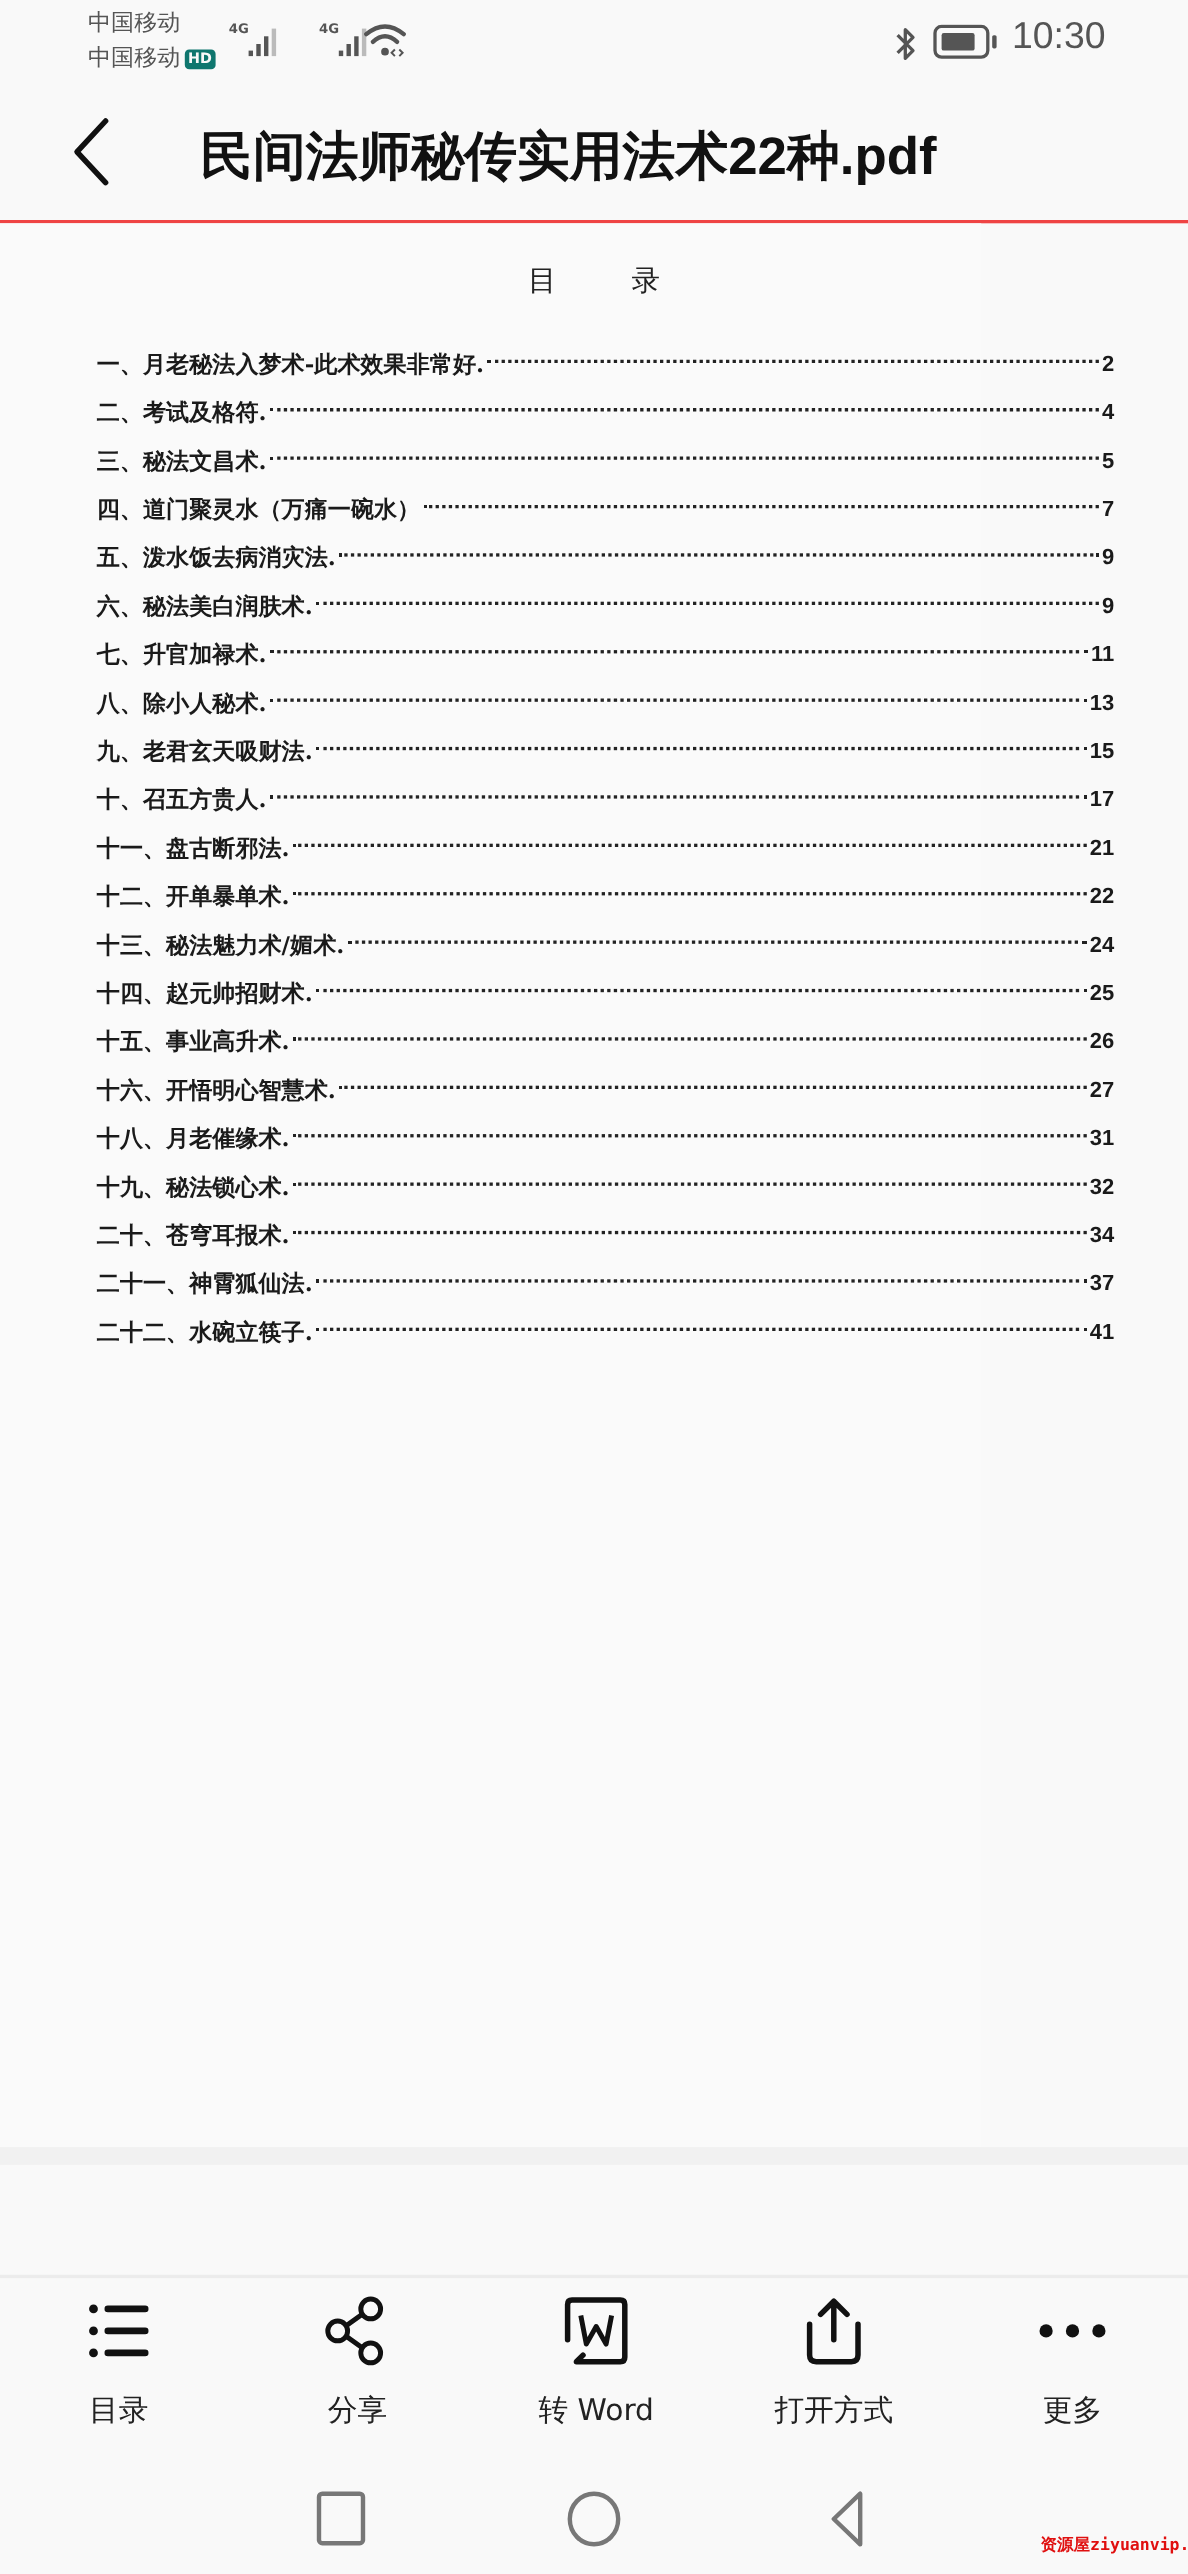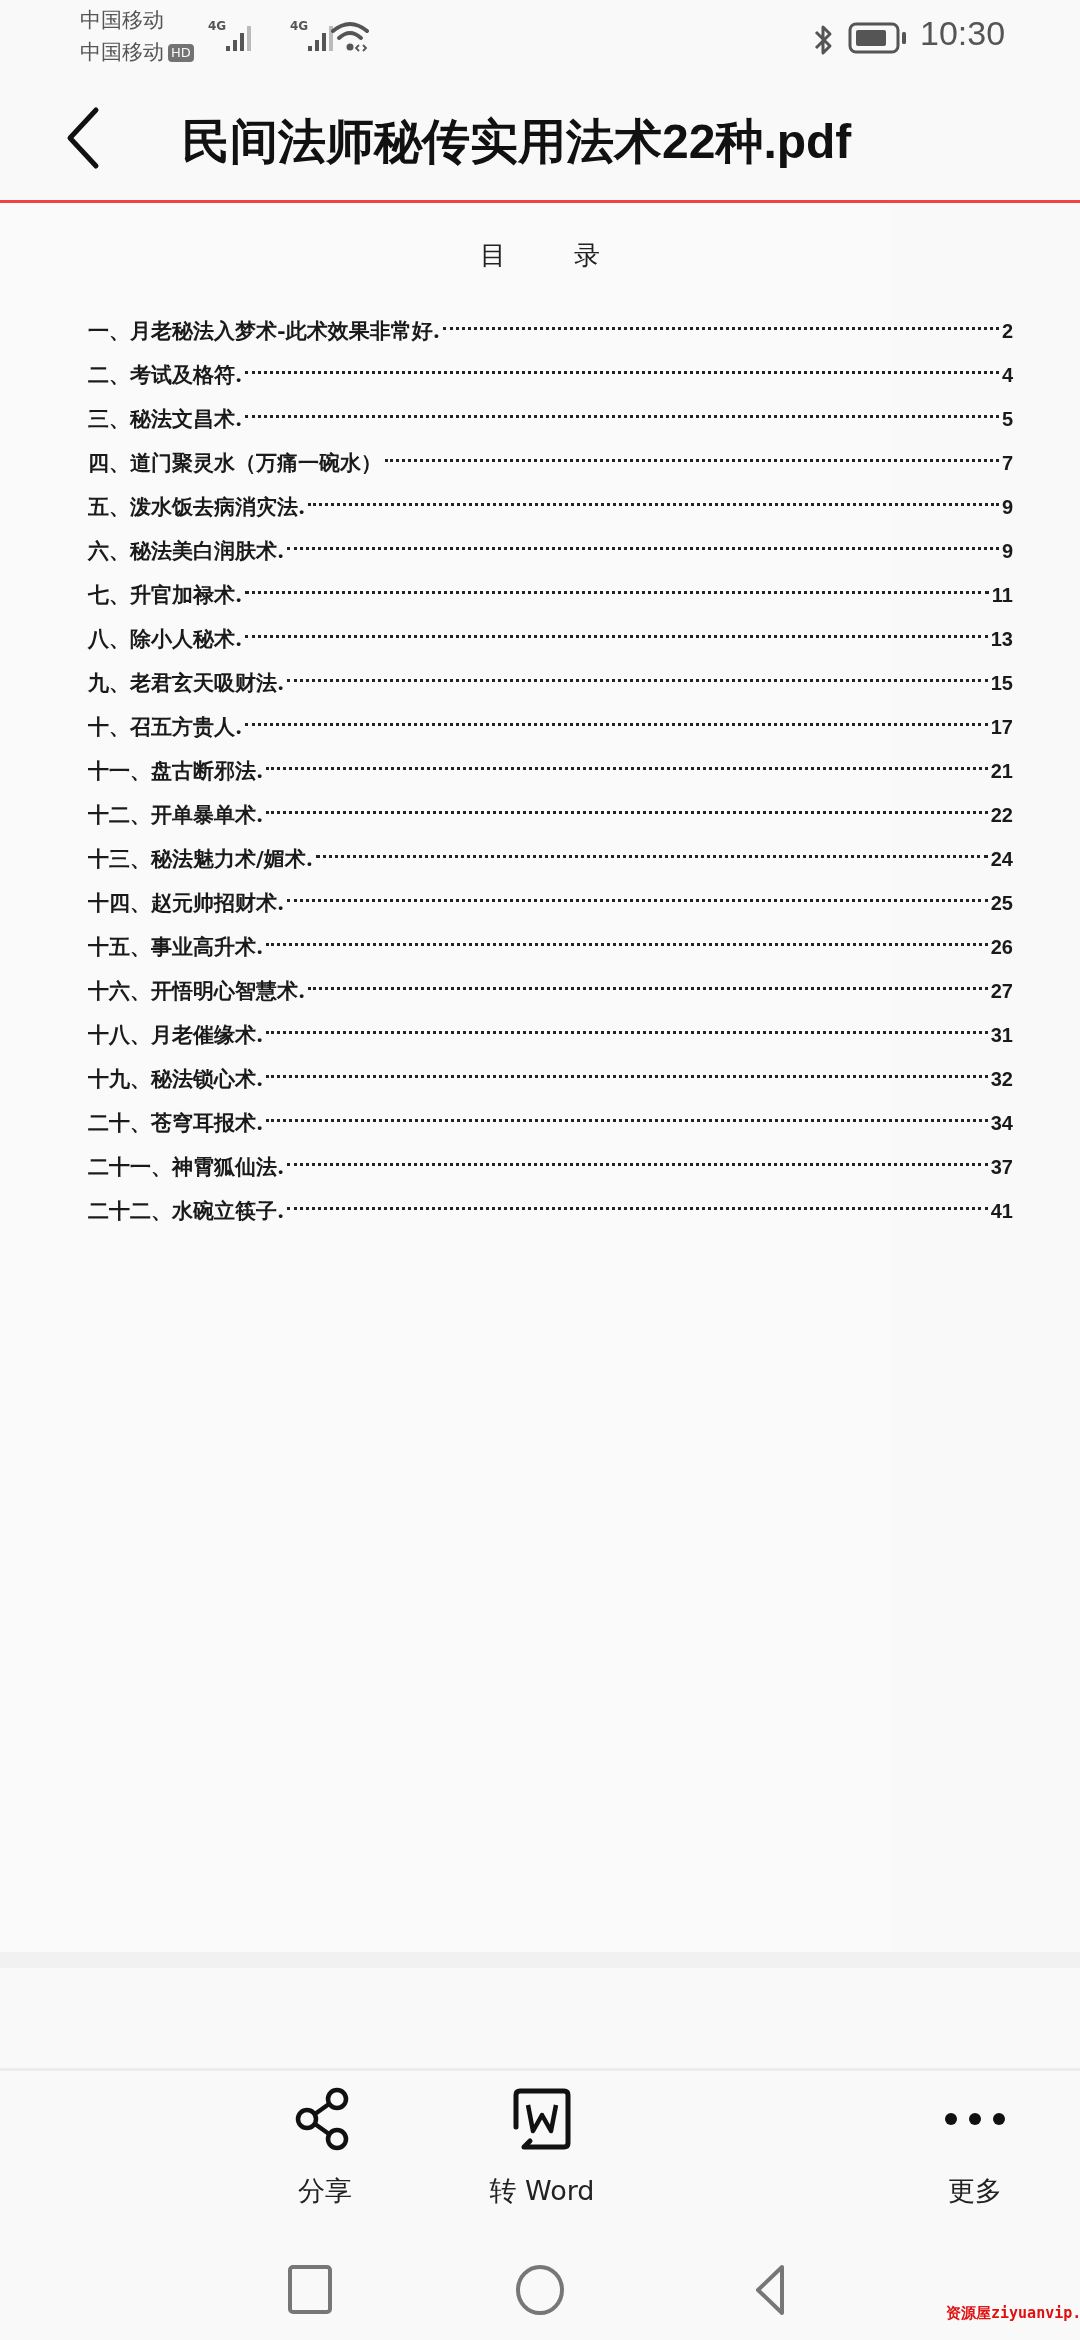--- a/index.html
+++ b/index.html
@@ -6,21 +6,21 @@
   body {
     width:1080px; height:2340px; position:relative; overflow:hidden;
     background:#f9f9f9; color:#111;
     font-family:"DejaVu Sans","Liberation Sans",sans-serif;
   }
   
   .statusbar { position:absolute; left:0; top:0; width:1080px; height:80px; }
   .carrier { position:absolute; left:80px; font-size:21px; color:#555; line-height:24px; }
   .carrier.c1 { top:8px; }
   .carrier.c2 { top:40px; }
-  .hd-badge { display:inline-block; background:#737373; color:#f9f9f9; font-size:13px; font-weight:normal;
+  .hd-badge { display:inline-block; background:#0f766e; color:#f9f9f9; font-size:13px; font-weight:bold;
     border-radius:4px; padding:0 3px; line-height:18px; margin-left:4px; vertical-align:2px; }
   .sig { position:absolute; top:18px; }
   .sig1 { left:208px; } .sig2 { left:290px; }
   .wifi { position:absolute; left:330px; top:20px; }
   .bt { position:absolute; left:812px; top:22px; }
   .battery { position:absolute; left:848px; top:22px; }
   .clock { position:absolute; left:920px; top:14px; font-size:34px; color:#555; font-family:"Liberation Sans",sans-serif; }
 
   
   .header { position:absolute; left:0; top:80px; width:1080px; height:120px; border-bottom:3px solid #ef4444; }
@@ -221,36 +221,54 @@
         <span class="toc-title">二十二、水碗立筷子.</span>
         <span class="toc-dots"></span>
         <span class="toc-page">41</span>
       </div>
     </div>
 </div>
 
 <div class="gutter"></div>
 
 <div class="toolbar">
+  <div class="tool" style="left:8px;">
+    <svg width="64" height="64" viewBox="0 0 64 64">
+      <circle cx="9" cy="12" r="4" fill="#111"></circle>
+        <rect x="19" y="9" width="40" height="6" rx="3" fill="#111"></rect>
+      <circle cx="9" cy="32" r="4" fill="#111"></circle>
+        <rect x="19" y="29" width="40" height="6" rx="3" fill="#111"></rect>
+      <circle cx="9" cy="52" r="4" fill="#111"></circle>
+        <rect x="19" y="49" width="40" height="6" rx="3" fill="#111"></rect>
+    </svg>
+    <span class="tool-label">目录</span>
+  </div>
   <div class="tool" style="left:442px;">
     <svg width="64" height="64" viewBox="0 0 64 64">
       <path d="M6 40 L6 8 Q6 4 10 4 L54 4 Q58 4 58 8 L58 56 Q58 60 54 60 L14 60 L20 54" stroke="#111" stroke-width="5" fill="none" stroke-linejoin="round" stroke-linecap="round"></path>
       <path d="M18 18 L23 44 L32 28 L41 44 L46 18" stroke="#111" stroke-width="4.5" fill="none" stroke-linejoin="round"></path>
     </svg>
     <span class="tool-label">转 Word</span>
   </div>
   <div class="tool" style="left:225px;">
     <svg width="64" height="64" viewBox="0 0 64 64">
       <circle cx="14" cy="32" r="9" stroke="#111" stroke-width="4.5" fill="none"></circle>
       <circle cx="44" cy="12" r="9" stroke="#111" stroke-width="4.5" fill="none"></circle>
       <circle cx="44" cy="52" r="9" stroke="#111" stroke-width="4.5" fill="none"></circle>
       <path d="M22 27 L36 17 M22 37 L36 47" stroke="#111" stroke-width="4.5"></path>
     </svg>
     <span class="tool-label">分享</span>
   </div>
+  <div class="tool" style="left:658px;">
+    <svg width="64" height="64" viewBox="0 0 64 64">
+      <path d="M32 40 L32 6 M20 17 L32 5 L44 17" stroke="#111" stroke-width="5" fill="none" stroke-linecap="round" stroke-linejoin="round"></path>
+      <path d="M10 26 L10 54 Q10 60 16 60 L48 60 Q54 60 54 54 L54 26" stroke="#111" stroke-width="5" fill="none" stroke-linecap="round"></path>
+    </svg>
+    <span class="tool-label">打开方式</span>
+  </div>
   <div class="tool" style="left:875px;">
     <svg width="64" height="64" viewBox="0 0 64 64">
       <circle cx="8" cy="32" r="6" fill="#111"></circle>
         <circle cx="32" cy="32" r="6" fill="#111"></circle>
         <circle cx="56" cy="32" r="6" fill="#111"></circle>
     </svg>
     <span class="tool-label">更多</span>
   </div>
 </div>
 

